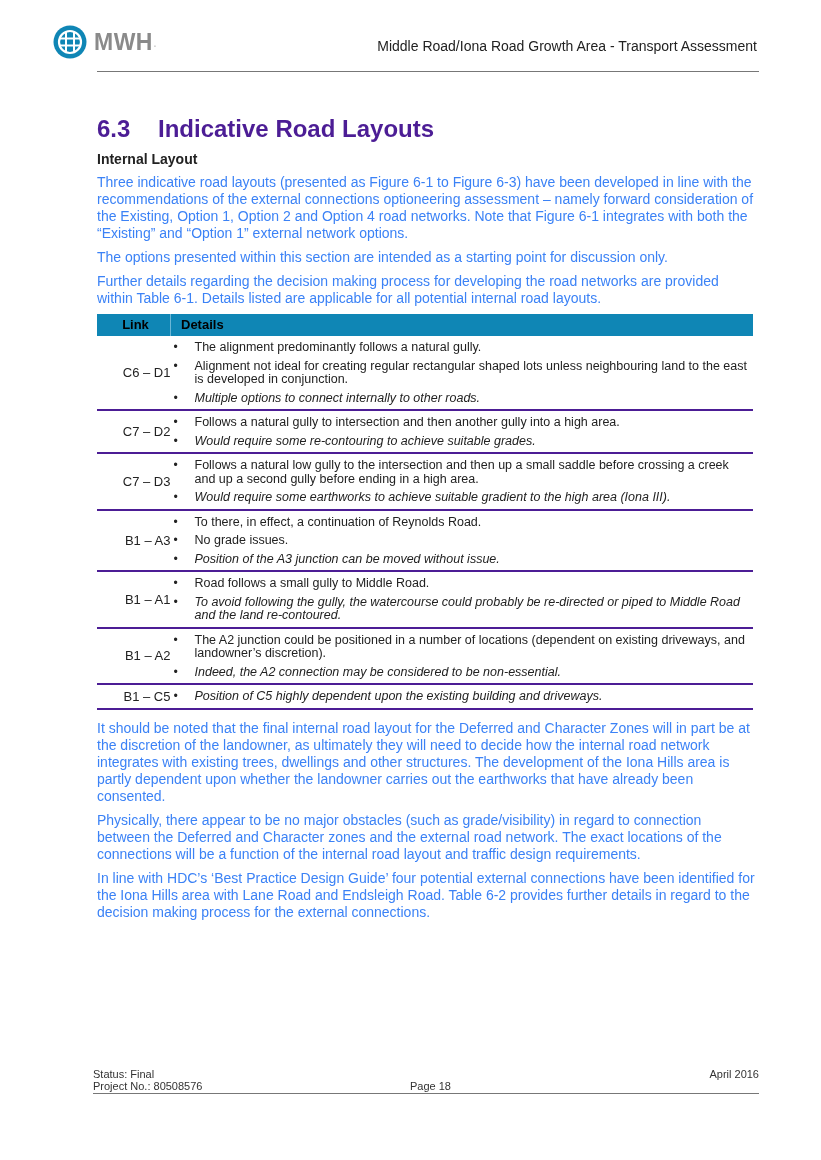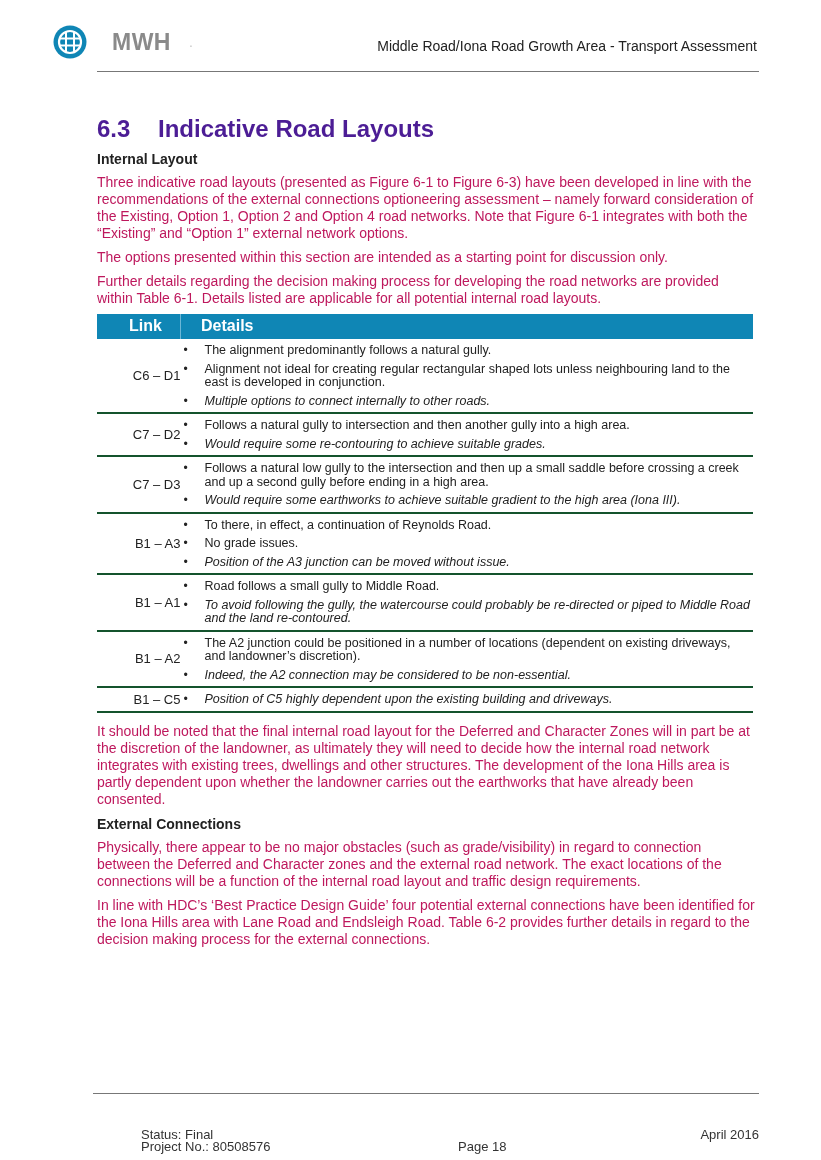--- a/index.html
+++ b/index.html
@@ -1,45 +1,45 @@
 <!DOCTYPE html>
 <html><head>
 <meta charset="utf-8">
 <style>
   html, body { margin: 0; padding: 0; background: #ffffff; }
   body { width: 821px; height: 1160px; position: relative; overflow: hidden;
          font-family: "Liberation Sans", sans-serif; color: #222; }
-  .logo { position: absolute; left: 53px; top: 25px; display: flex; align-items: center; gap: 18px; }
+  .logo { position: absolute; left: 53px; top: 25px; display: flex; align-items: center; }
   .logo-globe { width: 34px; height: 34px; }
   .logo-text { font-family: "Liberation Sans", sans-serif; font-weight: bold; font-size: 23px;
                color: #8a8a8a; margin-left: 7px; letter-spacing: 0.5px; }
   .logo-dot { color: #c7c7c7; font-size: 14px; }
   .header-title { position: absolute; right: 64px; top: 38px; font-size: 14px; color: #222; }
   .header-rule { position: absolute; left: 97px; right: 62px; top: 71px; border-top: 1px solid #777; }
 
   .content { position: absolute; left: 97px; width: 660px; top: 115px; }
   h1 { font-size: 24px; font-weight: bold; margin: 0 0 6px 0; color: #4c1d95; }
   h1 .num { display: inline-block; width: 61px; }
   h2 { font-size: 14px; font-weight: bold; margin: 8px 0 7px 0; }
-  p { font-size: 14px; line-height: 17px; margin: 0 0 7px 0; color: #be185d; }
+  p { font-size: 14px; line-height: 17px; margin: 0 0 7px 0; color: #3b82f6; }
   .tbl-caption { font-size: 13.5px; font-weight: bold; margin: 8px 0 4px 0; }
 
   table.details { width: 656px; border-collapse: collapse; font-size: 12.5px; }
-  table.details th { background: #0f86b5; color: #ffffff; text-align: left; font-weight: bold;
-                     font-size: 16px; padding: 3px 6px 4px 20px; }
+  table.details th { background: #0f86b5; color: #000000; text-align: left; font-weight: bold;
+                     font-size: 13px; padding: 3px 6px 4px 10px; }
   table.details th.link-col { text-align: center; width: 57px; border-right: 1px solid #6cb7d6; }
-  table.details td { vertical-align: middle; border-bottom: 2px solid #14532d; padding: 3px 0 3px 0; }
+  table.details td { vertical-align: middle; border-bottom: 2px solid #4c1d95; padding: 3px 0 3px 0; }
   table.details td.link { text-align: right; width: 69px; font-size: 13px; }
   ul.bullets { list-style: none; margin: 0; padding: 0; }
   ul.bullets li { position: relative; padding-left: 24px; line-height: 13.5px; margin: 2px 0 5px 0; }
   ul.bullets li:last-child { margin-bottom: 1px; font-style: italic; }
   ul.bullets li::before { content: "\2022"; position: absolute; left: 3px; top: 0; font-size: 12px; }
 
   .footer-rule { position: absolute; left: 93px; right: 62px; top: 1093px; border-top: 1px solid #777; }
-  .footer { position: absolute; left: 93px; right: 62px; top: 1129px; font-size: 13px; color: #333; line-height: 12px; margin-left: 48px; }
+  .footer { position: absolute; left: 93px; right: 62px; top: 1068px; font-size: 11px; color: #333; line-height: 12px; }
   .footer .right { position: absolute; right: 0; top: 0; }
   .footer .center { position: absolute; left: 317px; top: 12px; }
 </style>
 </head>
 <body>
 
 <div class="logo">
   <svg class="logo-globe" viewBox="0 0 34 34">
     <circle cx="17" cy="17" r="16.5" fill="#0f86b5"></circle>
     <circle cx="17" cy="17" r="11" fill="none" stroke="#fff" stroke-width="2.2"></circle>
@@ -134,21 +134,20 @@
             <ul class="bullets">
           <li>Position of C5 highly dependent upon the existing building and driveways.</li>
         </ul>
           </td>
       </tr>
     </tbody>
   </table>
 
   <p style="margin-top:10px">It should be noted that the final internal road layout for the Deferred and Character Zones will in part be at the discretion of the landowner, as ultimately they will need to decide how the internal road network integrates with existing trees, dwellings and other structures. The development of the Iona Hills area is partly dependent upon whether the landowner carries out the earthworks that have already been consented.</p>
 
-  <h2>External Connections</h2>
   <p>Physically, there appear to be no major obstacles (such as grade/visibility) in regard to connection between the Deferred and Character zones and the external road network. The exact locations of the connections will be a function of the internal road layout and traffic design requirements.</p>
   <p>In line with HDC’s ‘Best Practice Design Guide’ four potential external connections have been identified for the Iona Hills area with Lane Road and Endsleigh Road. Table 6-2 provides further details in regard to the decision making process for the external connections.</p>
 </div>
 
 <div class="footer-rule"></div>
 <div class="footer">
   <div>Status: Final</div>
   <div>Project No.: 80508576</div>
   <div class="center">Page 18</div>
   <div class="right">April 2016</div>

